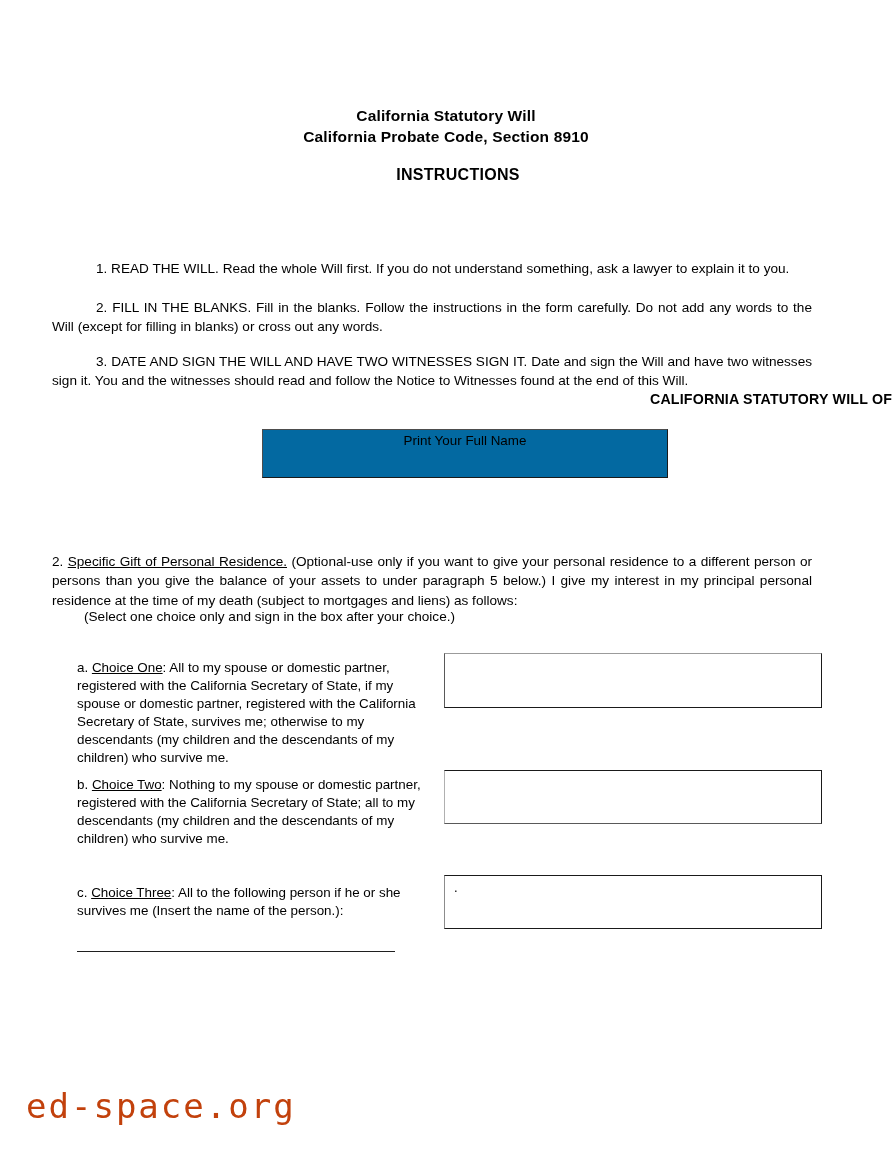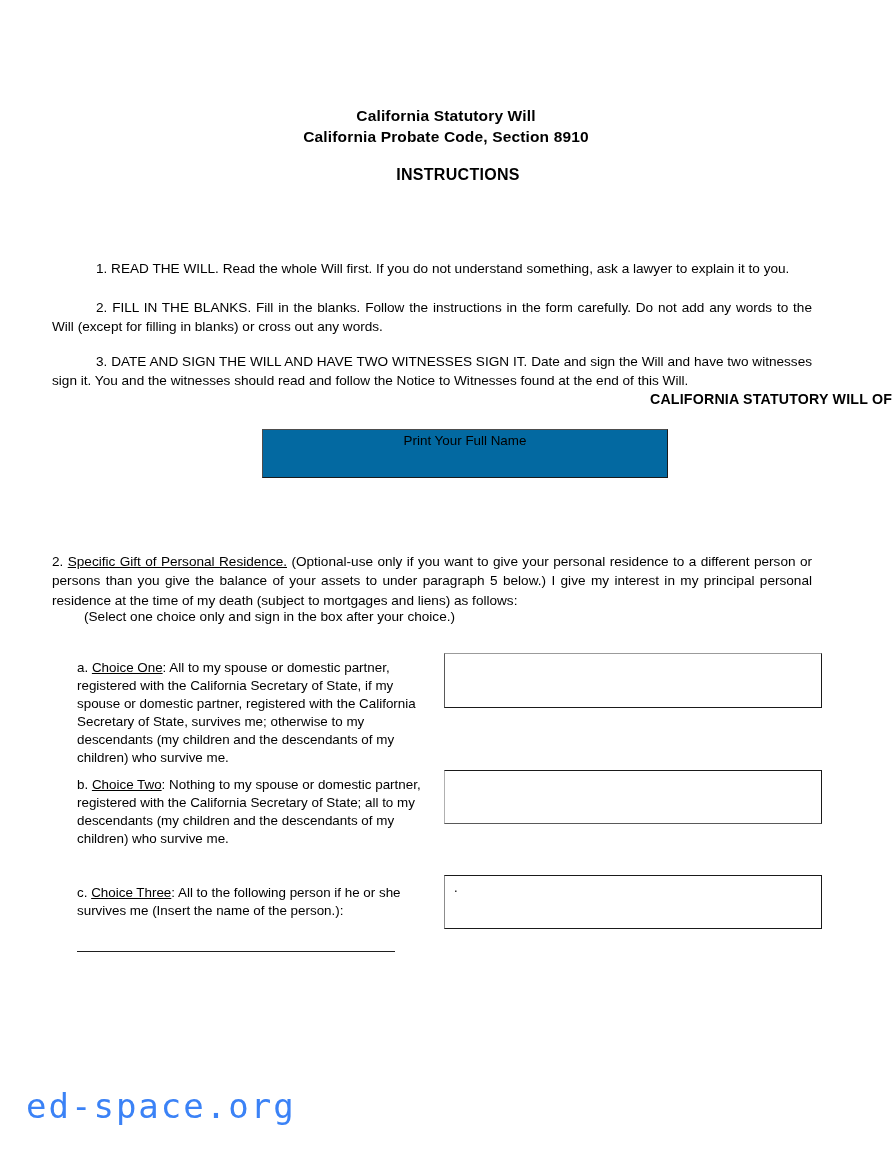--- a/index.html
+++ b/index.html
@@ -174,21 +174,21 @@
   }
 
   
   #watermark {
     position: absolute;
     left: 26px;
     top: 1086px;
     font-family: "DejaVu Sans Mono", "Liberation Mono", monospace;
     font-size: 34px;
     letter-spacing: 2px;
-    color: #3b82f6;
+    color: #c2410c;
     white-space: nowrap;
   }
 </style>
 </head>
 <body>
 
 <div id="page">
 
   <div class="doc-title" id="title-line1">California Statutory Will</div>
   <div class="doc-title" id="title-line2">California Probate Code, Section 8910</div>

